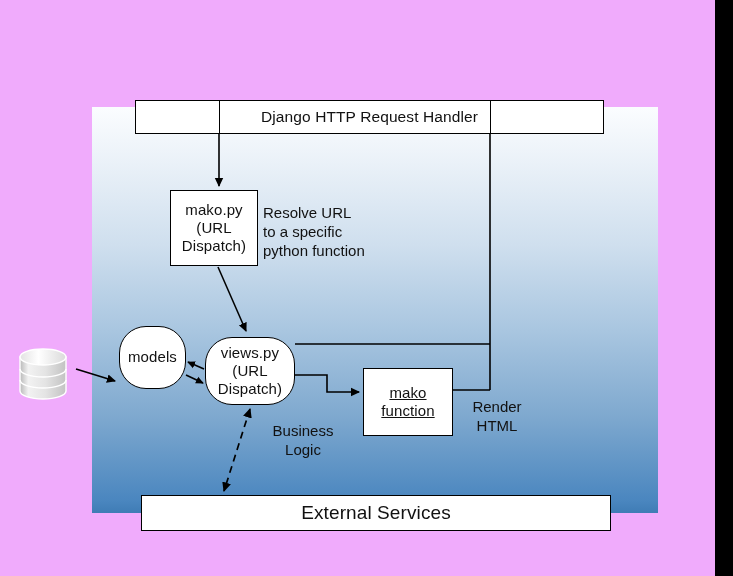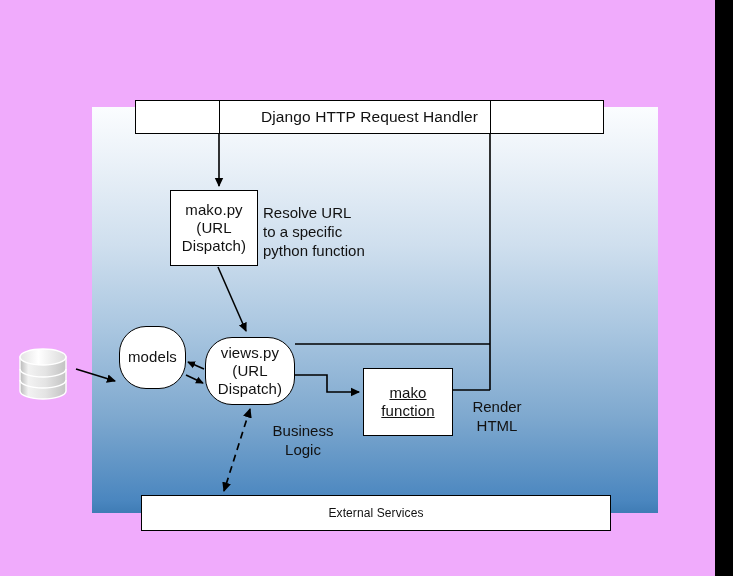--- a/index.html
+++ b/index.html
@@ -58,21 +58,21 @@
     width: 0; height: 34px;
     border-left: 1.4px solid #000000;
   }
 
   #node-urls  { left: 170px; top: 190px; width: 88px; height: 76px; }
   #node-models{ left: 119px; top: 326px; width: 67px; height: 63px; border-radius: 27px; }
   #node-views { left: 205px; top: 337px; width: 90px; height: 68px; border-radius: 27px; }
   #node-mako  { left: 363px; top: 368px; width: 90px; height: 68px; text-decoration: underline; }
   #node-external {
     left: 141px; top: 495px; width: 470px; height: 36px;
-    font-size: 12px;
+    font-size: 19px;
   }
 
   
   .label {
     position: absolute;
     color: #111111;
     font-size: 15px;
     line-height: 1.25;
     text-align: center;
     white-space: pre-line;

